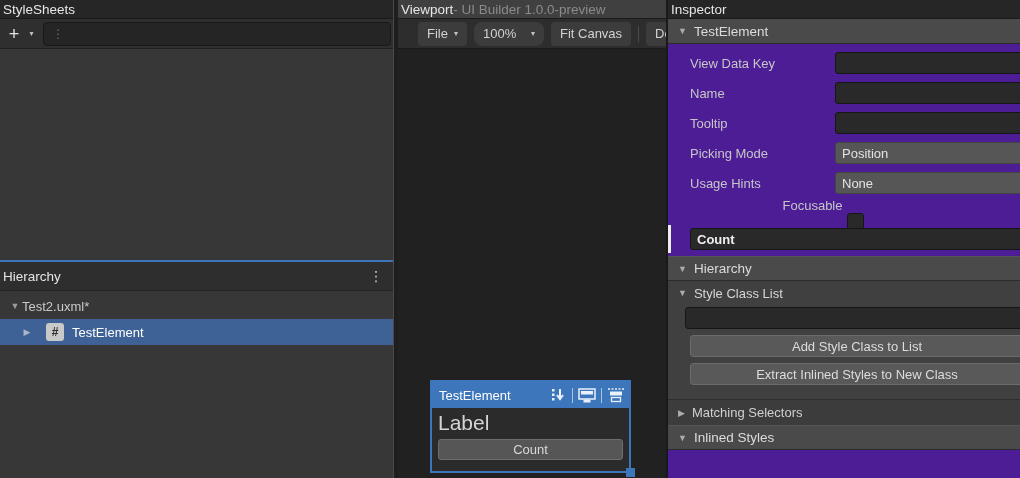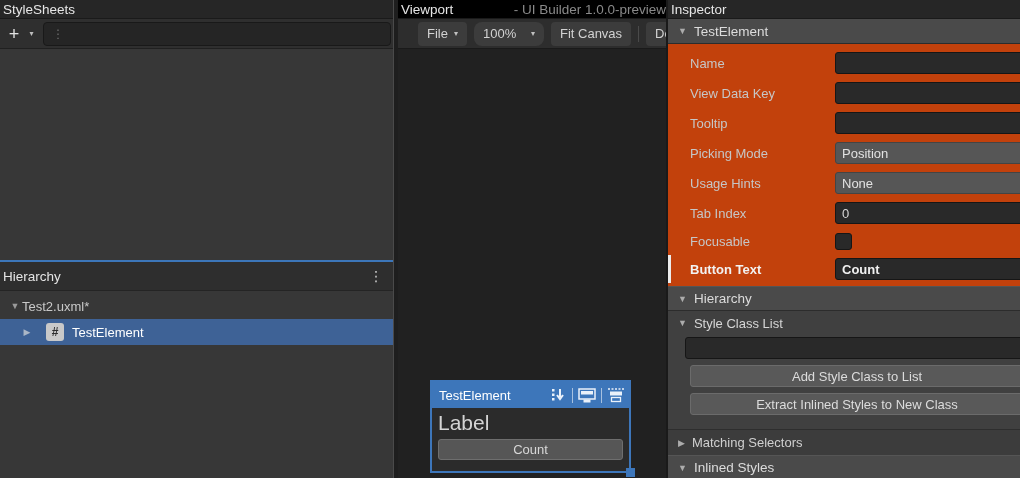--- a/index.html
+++ b/index.html
@@ -44,21 +44,21 @@
   .hier-row.selected .fold { margin-left:20px; color:#aab6c6; }
   .doc-label { margin-left:0; color:#c9c9c9; }
   .hash-badge {
     width:18px; height:18px; margin-left:12px; background:#c9c9c9; border-radius:3px;
     color:#2d2d2d; font-weight:bold; font-size:12px;
     display:flex; align-items:center; justify-content:center;
   }
   .sel-label { margin-left:8px; color:#ffffff; }
   
   #viewport { position:absolute; left:398px; top:0; width:268px; height:478px; background:#212121; overflow:hidden; }
-  #viewport .panel-title { background:#000000;justify-content:space-between; }
+  #viewport .panel-title { background:#404040; }
   #viewport .sub { color:#8a8a8a; }
   .vp-toolbar {
     height:30px; background:#2d2d2d; border-bottom:1px solid #1a1a1a;
     display:flex; align-items:center; gap:7px; padding-left:20px; overflow:hidden; white-space:nowrap;
   }
   .tb-btn {
     height:24px; background:#3c3c3c; border-radius:4px; color:#d2d2d2;
     display:flex; align-items:center; padding:0 9px; gap:6px; flex:none;
   }
   .tb-btn .c { font-size:8px; color:#c0c0c0; }
@@ -77,21 +77,21 @@
   .cw-sep { width:1px; height:15px; background:rgba(255,255,255,.55); }
   .cw-body { padding:2px 6px 0 6px; }
   .cw-label { color:#d4d4d4; font-size:21px; line-height:26px; font-weight:400; }
   .cw-button {
     margin-top:3px; height:21px; background:#565656; border:1px solid #6e6e6e; border-radius:3px;
     display:flex; align-items:center; justify-content:center; color:#d8d8d8;
   }
   #cw-resize { position:absolute; right:-6px; bottom:-6px; width:9px; height:9px; background:#3d76ba; }
   #insp-divider { position:absolute; left:666px; top:0; width:2px; height:478px; background:#1a1a1a; }
   
-  #inspector { position:absolute; left:668px; top:0; width:352px; height:478px; background:#c2410c; overflow:hidden; }
+  #inspector { position:absolute; left:668px; top:0; width:352px; height:478px; background:#4c1d95; overflow:hidden; }
   .fold-header {
     height:25px; background:#4a4a4a; border-bottom:1px solid #2c2c2c; border-top:1px solid #555555;
     display:flex; align-items:center; padding-left:10px; gap:7px; color:#dcdcdc; font-size:13.5px;
   }
   .fold-header .fold, .fold-row .fold { font-size:9px; color:#acacac; }
   .attr-rows { padding-top:4px; padding-bottom:2px; }
   .attr-row { position:relative; height:30px; display:flex; align-items:center; padding-left:22px; }
   .attr-row .lbl { width:145px; flex:none; color:#c6c6c6; }
   .fld, .drop {
     flex:1; height:22px; margin-right:-4px; border-radius:3px; display:flex; align-items:center;
@@ -220,54 +220,49 @@
   <div id="inspector">
     <div class="panel-title">Inspector</div>
 
     <div class="fold-header" style="border-top:none;">
       <span class="fold">▼</span>
       <span>TestElement</span>
     </div>
 
     <div class="attr-rows">
       <div class="attr-row">
+        <span class="lbl">View Data Key</span>
+        <input class="fld" value="" style="">
+      </div>
+      <div class="attr-row">
         <span class="lbl">Name</span>
-        <input class="fld" value="" style="">
-      </div>
-      <div class="attr-row">
-        <span class="lbl">View Data Key</span>
         <input class="fld" value="" style="">
       </div>
       <div class="attr-row">
         <span class="lbl">Tooltip</span>
         <input class="fld" value="" style="">
       </div>
       <div class="attr-row">
         <span class="lbl">Picking Mode</span>
         <div class="drop">
           <span>Position</span>
         </div>
       </div>
       <div class="attr-row">
         <span class="lbl">Usage Hints</span>
         <div class="drop">
           <span>None</span>
         </div>
       </div>
-      <div class="attr-row">
-        <span class="lbl">Tab Index</span>
-        <input class="fld" value="0" style="">
-      </div>
-      <div class="attr-row" style="height:26px;">
+      <div class="attr-row" style="height:26px;flex-direction:column;">
         <span class="lbl">Focusable</span>
         <div class="checkbox"></div>
       </div>
       <div class="attr-row modified">
         <div class="override-bar"></div>
-        <span class="lbl">Button Text</span>
         <input class="fld" value="Count" style="">
       </div>
     </div>
 
     <div class="fold-header">
       <span class="fold">▼</span>
       <span>Hierarchy</span>
     </div>
 
     <div class="classlist-section">

